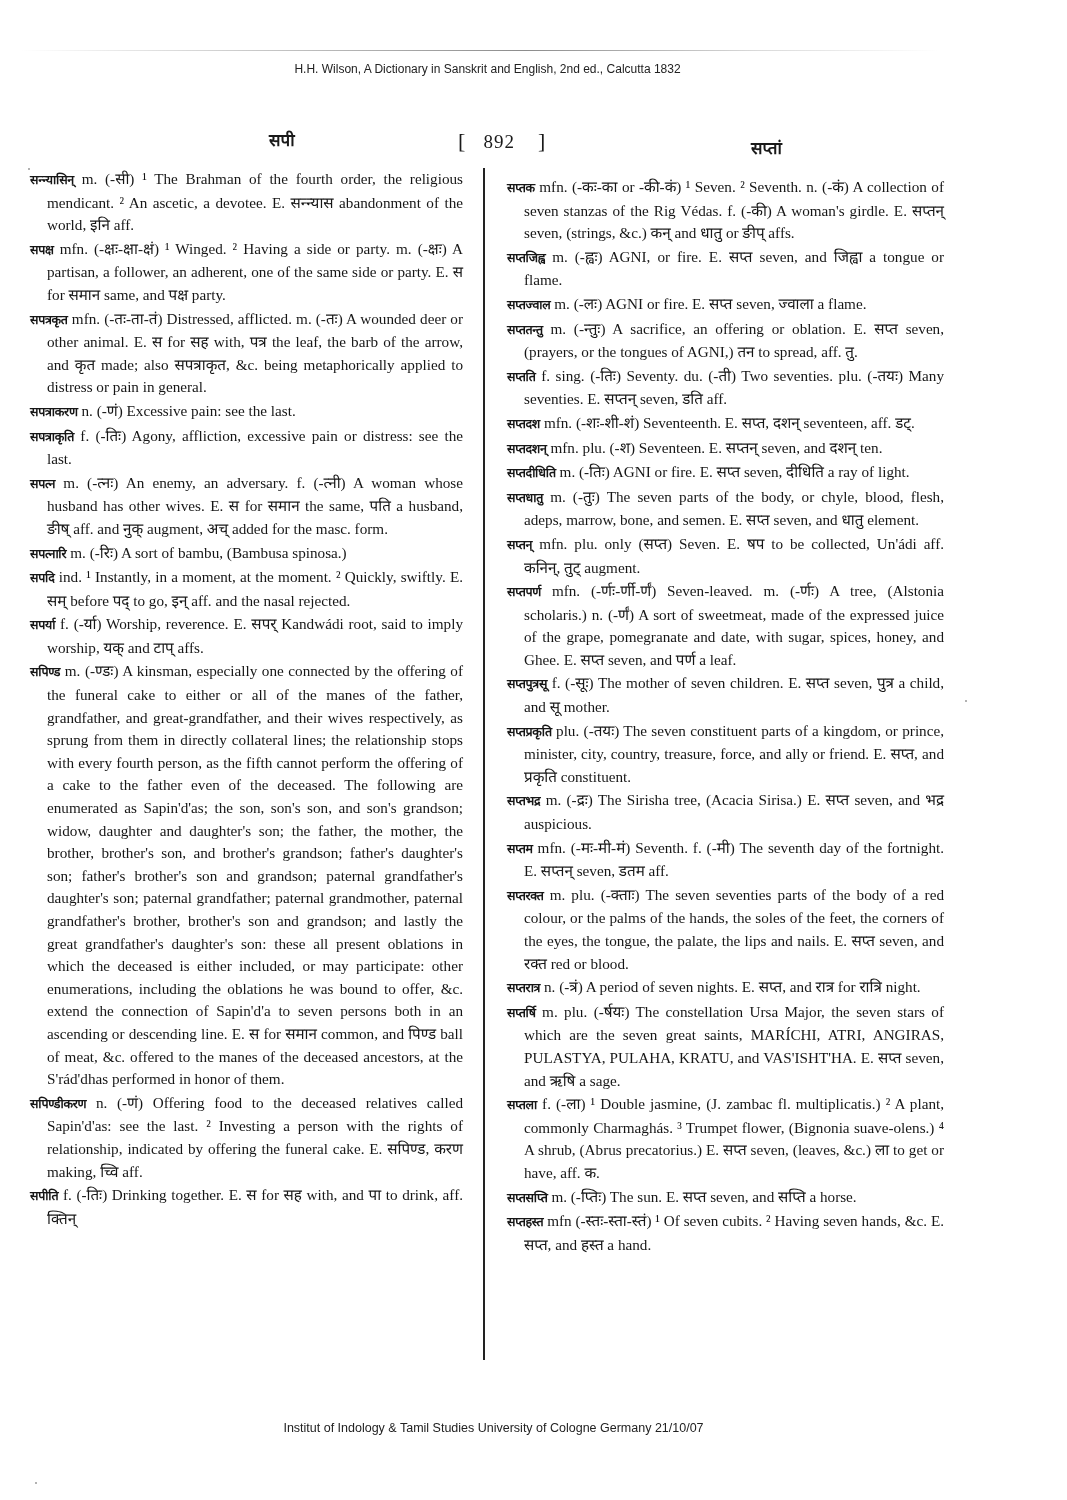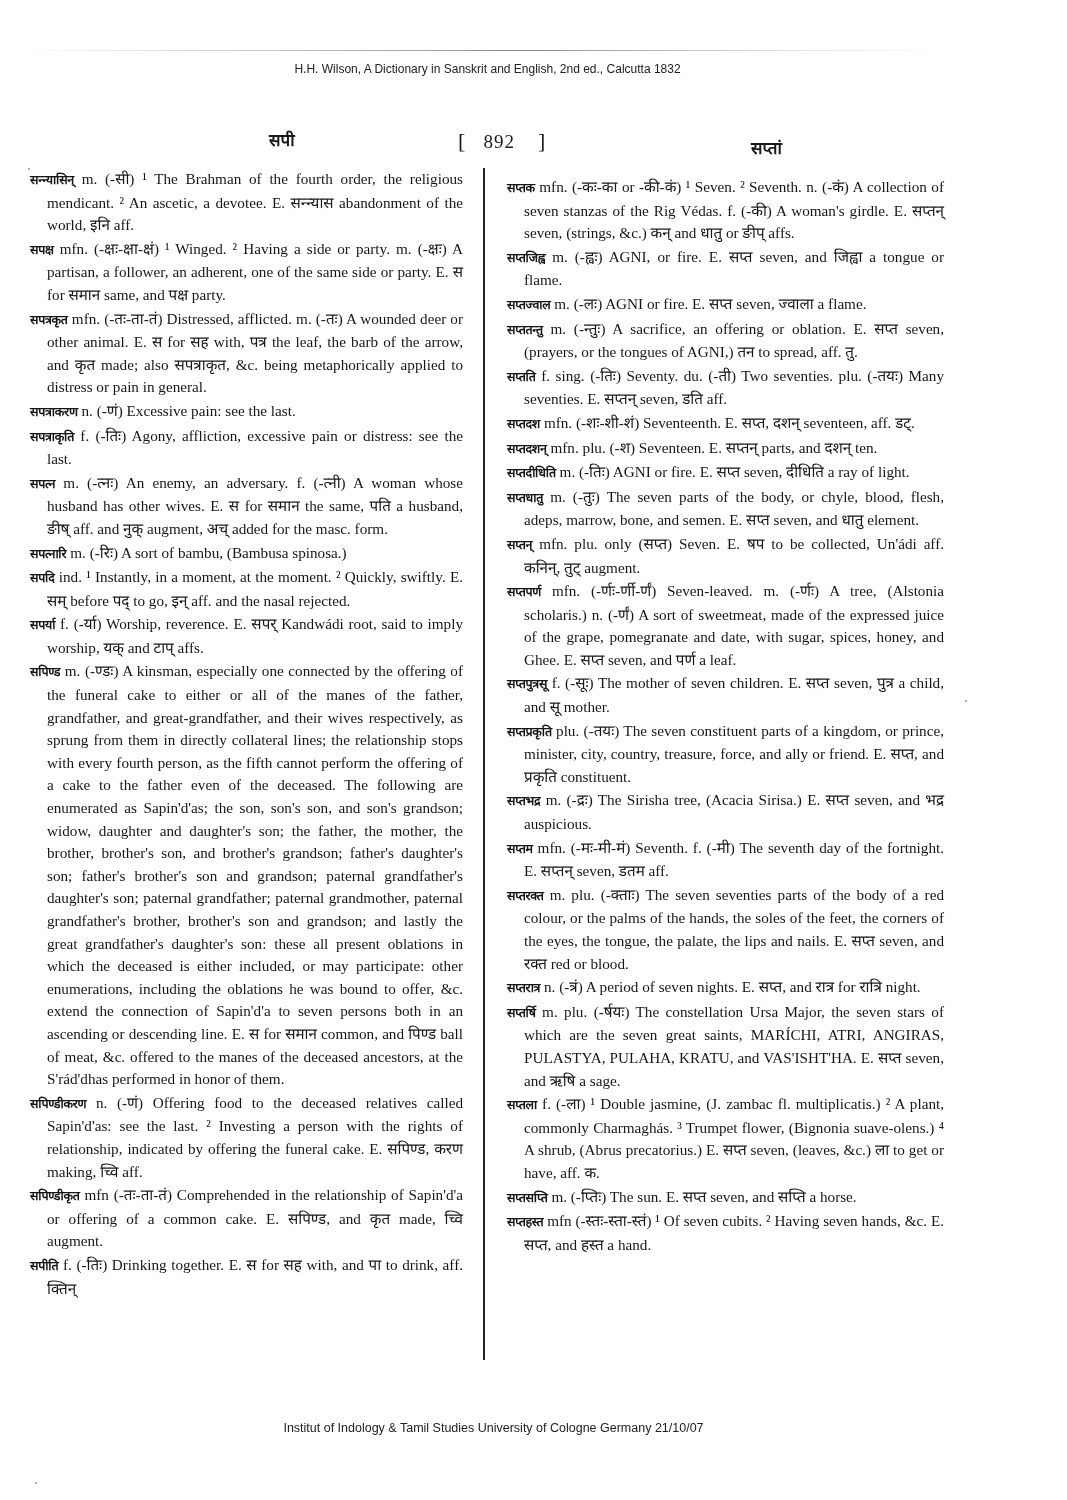--- a/index.html
+++ b/index.html
@@ -53,32 +53,31 @@
     <p class="entry"><span class="hw">सपक्ष</span> <span class="body-text">mfn. (-क्षः-क्षा-क्षं) ¹ Winged. ² Having a side or party. m. (-क्षः) A partisan, a follower, an adherent, one of the same side or party. E. स for समान same, and पक्ष party.</span></p>
     <p class="entry"><span class="hw">सपत्रकृत</span> <span class="body-text">mfn. (-तः-ता-तं) Distressed, afflicted. m. (-तः) A wounded deer or other animal. E. स for सह with, पत्र the leaf, the barb of the arrow, and कृत made; also सपत्राकृत, &amp;c. being metaphorically applied to distress or pain in general.</span></p>
     <p class="entry"><span class="hw">सपत्राकरण</span> <span class="body-text">n. (-णं) Excessive pain: see the last.</span></p>
     <p class="entry"><span class="hw">सपत्राकृति</span> <span class="body-text">f. (-तिः) Agony, affliction, excessive pain or distress: see the last.</span></p>
     <p class="entry"><span class="hw">सपत्न</span> <span class="body-text">m. (-त्नः) An enemy, an adversary. f. (-त्नी) A woman whose husband has other wives. E. स for समान the same, पति a husband, ङीष् aff. and नुक् augment, अच् added for the masc. form.</span></p>
     <p class="entry"><span class="hw">सपत्नारि</span> <span class="body-text">m. (-रिः) A sort of bambu, (Bambusa spinosa.)</span></p>
     <p class="entry"><span class="hw">सपदि</span> <span class="body-text">ind. ¹ Instantly, in a moment, at the moment. ² Quickly, swiftly. E. सम् before पद् to go, इन् aff. and the nasal rejected.</span></p>
     <p class="entry"><span class="hw">सपर्या</span> <span class="body-text">f. (-र्या) Worship, reverence. E. सपर् Kandwádi root, said to imply worship, यक् and टाप् affs.</span></p>
     <p class="entry"><span class="hw">सपिण्ड</span> <span class="body-text">m. (-ण्डः) A kinsman, especially one connected by the offering of the funeral cake to either or all of the manes of the father, grandfather, and great-grandfather, and their wives respectively, as sprung from them in directly collateral lines; the relationship stops with every fourth person, as the fifth cannot perform the offering of a cake to the father even of the deceased. The following are enumerated as Sapin'd'as; the son, son's son, and son's grandson; widow, daughter and daughter's son; the father, the mother, the brother, brother's son, and brother's grandson; father's daughter's son; father's brother's son and grandson; paternal grandfather's daughter's son; paternal grandfather; paternal grandmother, paternal grandfather's brother, brother's son and grandson; and lastly the great grandfather's daughter's son: these all present oblations in which the deceased is either included, or may participate: other enumerations, including the oblations he was bound to offer, &amp;c. extend the connection of Sapin'd'a to seven persons both in an ascending or descending line. E. स for समान common, and पिण्ड ball of meat, &amp;c. offered to the manes of the deceased ancestors, at the S'rád'dhas performed in honor of them.</span></p>
     <p class="entry"><span class="hw">सपिण्डीकरण</span> <span class="body-text">n. (-णं) Offering food to the deceased relatives called Sapin'd'as: see the last. ² Investing a person with the rights of relationship, indicated by offering the funeral cake. E. सपिण्ड, करण making, च्वि aff.</span></p>
-    <p class="entry"><span class="hw">सपिण्डीकृत</span> <span class="body-text">mfn (-तः-ता-तं) Comprehended in the relationship of Sapin'd'a or offering of a common cake. E. सपिण्ड, and कृत made, च्वि augment.</span></p>
     <p class="entry"><span class="hw">सपीति</span> <span class="body-text">f. (-तिः) Drinking together. E. स for सह with, and पा to drink, aff. क्तिन्</span></p>
   </div>
 <div class="col-rule"></div>
 <div class="column col-right">
     <p class="entry"><span class="hw">सप्तक</span> <span class="body-text">mfn. (-कः-का or -की-कं) ¹ Seven. ² Seventh. n. (-कं) A collection of seven stanzas of the Rig Védas. f. (-की) A woman's girdle. E. सप्तन् seven, (strings, &amp;c.) कन् and धातु or ङीप् affs.</span></p>
     <p class="entry"><span class="hw">सप्तजिह्व</span> <span class="body-text">m. (-ह्वः) AGNI, or fire. E. सप्त seven, and जिह्वा a tongue or flame.</span></p>
     <p class="entry"><span class="hw">सप्तज्वाल</span> <span class="body-text">m. (-लः) AGNI or fire. E. सप्त seven, ज्वाला a flame.</span></p>
     <p class="entry"><span class="hw">सप्ततन्तु</span> <span class="body-text">m. (-न्तुः) A sacrifice, an offering or oblation. E. सप्त seven, (prayers, or the tongues of AGNI,) तन to spread, aff. तु.</span></p>
     <p class="entry"><span class="hw">सप्तति</span> <span class="body-text">f. sing. (-तिः) Seventy. du. (-ती) Two seventies. plu. (-तयः) Many seventies. E. सप्तन् seven, डति aff.</span></p>
     <p class="entry"><span class="hw">सप्तदश</span> <span class="body-text">mfn. (-शः-शी-शं) Seventeenth. E. सप्त, दशन् seventeen, aff. डट्.</span></p>
-    <p class="entry"><span class="hw">सप्तदशन्</span> <span class="body-text">mfn. plu. (-श) Seventeen. E. सप्तन् parts, and दशन् ten.</span></p>
+    <p class="entry"><span class="hw">सप्तदशन्</span> <span class="body-text">mfn. plu. (-श) Seventeen. E. सप्तन् seven, and दशन् ten.</span></p>
     <p class="entry"><span class="hw">सप्तदीधिति</span> <span class="body-text">m. (-तिः) AGNI or fire. E. सप्त seven, दीधिति a ray of light.</span></p>
     <p class="entry"><span class="hw">सप्तधातु</span> <span class="body-text">m. (-तुः) The seven parts of the body, or chyle, blood, flesh, adeps, marrow, bone, and semen. E. सप्त seven, and धातु element.</span></p>
     <p class="entry"><span class="hw">सप्तन्</span> <span class="body-text">mfn. plu. only (सप्त) Seven. E. षप to be collected, Un'ádi aff. कनिन्, तुट् augment.</span></p>
     <p class="entry"><span class="hw">सप्तपर्ण</span> <span class="body-text">mfn. (-र्णः-र्णी-र्णं) Seven-leaved. m. (-र्णः) A tree, (Alstonia scholaris.) n. (-र्णं) A sort of sweetmeat, made of the expressed juice of the grape, pomegranate and date, with sugar, spices, honey, and Ghee. E. सप्त seven, and पर्ण a leaf.</span></p>
     <p class="entry"><span class="hw">सप्तपुत्रसू</span> <span class="body-text">f. (-सूः) The mother of seven children. E. सप्त seven, पुत्र a child, and सू mother.</span></p>
     <p class="entry"><span class="hw">सप्तप्रकृति</span> <span class="body-text">plu. (-तयः) The seven constituent parts of a kingdom, or prince, minister, city, country, treasure, force, and ally or friend. E. सप्त, and प्रकृति constituent.</span></p>
     <p class="entry"><span class="hw">सप्तभद्र</span> <span class="body-text">m. (-द्रः) The Sirisha tree, (Acacia Sirisa.) E. सप्त seven, and भद्र auspicious.</span></p>
     <p class="entry"><span class="hw">सप्तम</span> <span class="body-text">mfn. (-मः-मी-मं) Seventh. f. (-मी) The seventh day of the fortnight. E. सप्तन् seven, डतम aff.</span></p>
     <p class="entry"><span class="hw">सप्तरक्त</span> <span class="body-text">m. plu. (-क्ताः) The seven seventies parts of the body of a red colour, or the palms of the hands, the soles of the feet, the corners of the eyes, the tongue, the palate, the lips and nails. E. सप्त seven, and रक्त red or blood.</span></p>
     <p class="entry"><span class="hw">सप्तरात्र</span> <span class="body-text">n. (-त्रं) A period of seven nights. E. सप्त, and रात्र for रात्रि night.</span></p>

